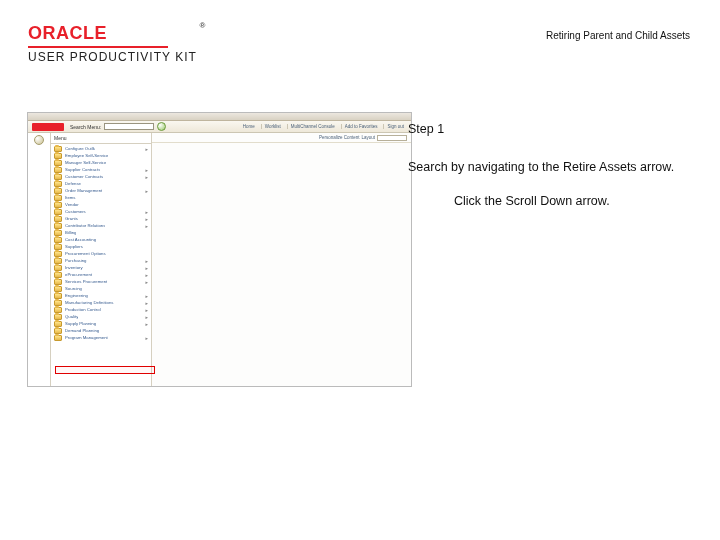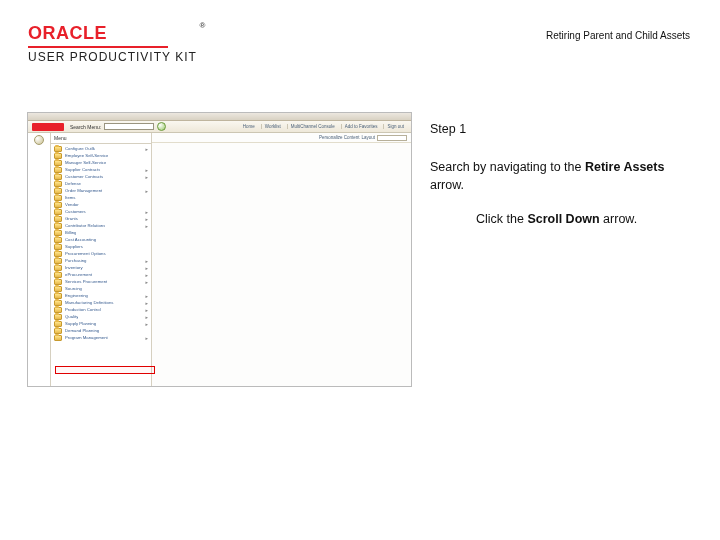--- a/index.html
+++ b/index.html
@@ -41,25 +41,25 @@
   .menu-row .chev{font-size:5px;color:#888;margin-left:auto;}
   .shot-content { flex:1; background:#fdfdfc; position:relative;}
   .content-top { height:10px; border-bottom:1px solid #e2ddcc; display:flex; align-items:center; justify-content:flex-end; padding-right:4px; gap:2px;}
   .content-top span{font-size:4.5px;color:#4b617a;}
   .content-dropdown{width:30px;height:6px;border:1px solid #b7b09a;background:#fff;}
   
   .hl { position:absolute; left:27px; bottom:12px; width:100px; height:8px; border:1.5px solid #e00000; background:rgba(255,0,0,0.03); }
   
 
   
-  .instr { position: absolute; top: 120px; left: 430px; right: 30px; font-size: 12.5px; line-height: 1.45; color: #111; }
+  .instr { position: absolute; top: 120px; left: 408px; right: 30px; font-size: 12.5px; line-height: 1.45; color: #111; }
   .instr .step { margin-bottom: 20px; }
   .instr p { margin-bottom: 16px; }
   .instr .line2 { margin-bottom: 16px; margin-left: 46px; }
-  b { font-weight: bold; }
+  b { font-weight: normal; }
 </style>
 </head>
 <body>
 
 <div class="header">
   <div class="logo">
     <span class="logo-oracle">ORACLE</span>
     <div class="logo-line"></div>
     <span class="logo-upk">USER PRODUCTIVITY KIT</span>
   </div>

